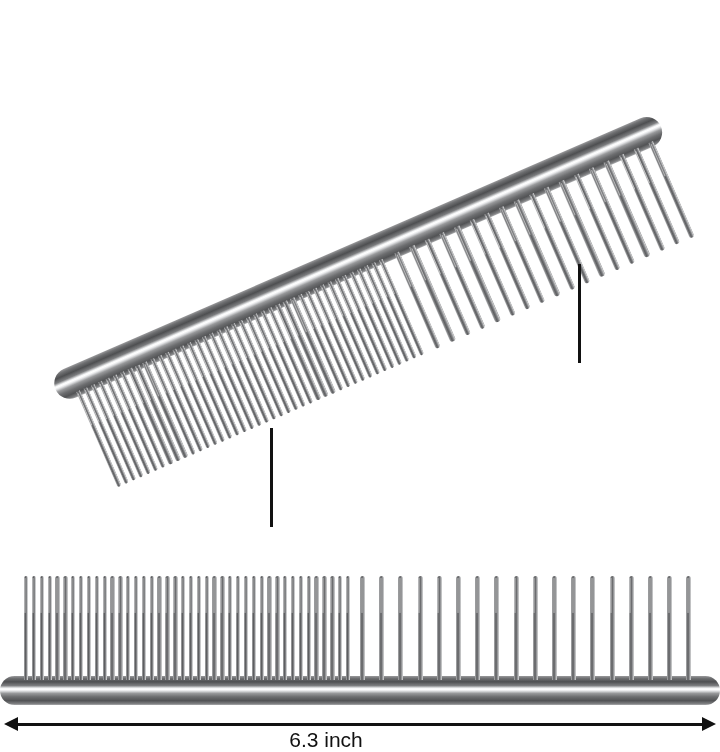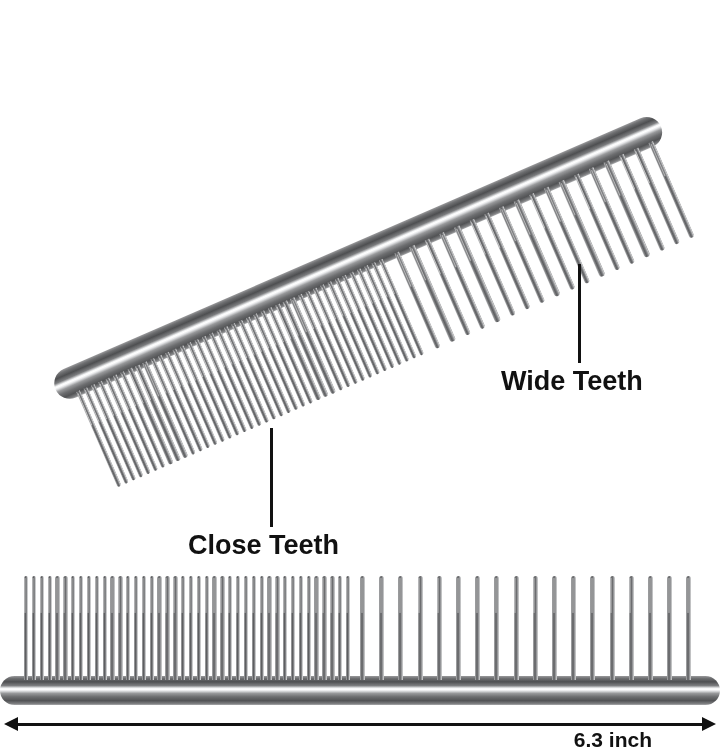--- a/index.html
+++ b/index.html
@@ -76,23 +76,23 @@
     border-bottom: 7px solid transparent;
   }
   .dim-arrow-left  { left: 4px;  border-right: 14px solid #111111; }
   .dim-arrow-right { right: 4px; border-left: 14px solid #111111; }
 
   .dim-text {
     position: absolute;
     left: 0;
     top: 728px;
     width: 652px;
-    text-align: right;
+    text-align: center;
     font-size: 21px;
-    font-weight: 700;
+    font-weight: 400;
     color: #111111;
     line-height: 24px;
     white-space: nowrap;
   }
 
   
   .comb { position: absolute; }
 
   .spine {
     position: absolute;
@@ -241,24 +241,22 @@
           <div class="tooth" style="left: 576.9px; top: 26px; width: 5.4px; height: 104px; border-radius: 2px 2px 999px 999px;"></div>
           <div class="tooth" style="left: 593.2px; top: 26px; width: 5.4px; height: 104px; border-radius: 2px 2px 999px 999px;"></div>
           <div class="tooth" style="left: 609.5px; top: 26px; width: 5.4px; height: 104px; border-radius: 2px 2px 999px 999px;"></div>
           <div class="tooth" style="left: 625.8px; top: 26px; width: 5.4px; height: 104px; border-radius: 2px 2px 999px 999px;"></div>
           <div class="tooth" style="left: 642.1px; top: 26px; width: 5.4px; height: 104px; border-radius: 2px 2px 999px 999px;"></div>
         </div>
     </div>
   </div>
 
   <div class="leader leader-close"></div>
-  <div class="callout-label label-close">Close Teeth</div>
 
   <div class="leader leader-wide"></div>
-  <div class="callout-label label-wide">Wide Teeth</div>
 
   <div class="comb" id="comb-bottom">
     <div class="spine"></div>
     <div id="bottom-teeth">
         <div class="tooth" style="left: 24px; top: 4px; width: 4.4px; height: 104px;"></div>
         <div class="tooth" style="left: 31.85px; top: 4px; width: 4.4px; height: 104px;"></div>
         <div class="tooth" style="left: 39.7px; top: 4px; width: 4.4px; height: 104px;"></div>
         <div class="tooth" style="left: 47.55px; top: 4px; width: 4.4px; height: 104px;"></div>
         <div class="tooth" style="left: 55.4px; top: 4px; width: 4.4px; height: 104px;"></div>
         <div class="tooth" style="left: 63.25px; top: 4px; width: 4.4px; height: 104px;"></div>

